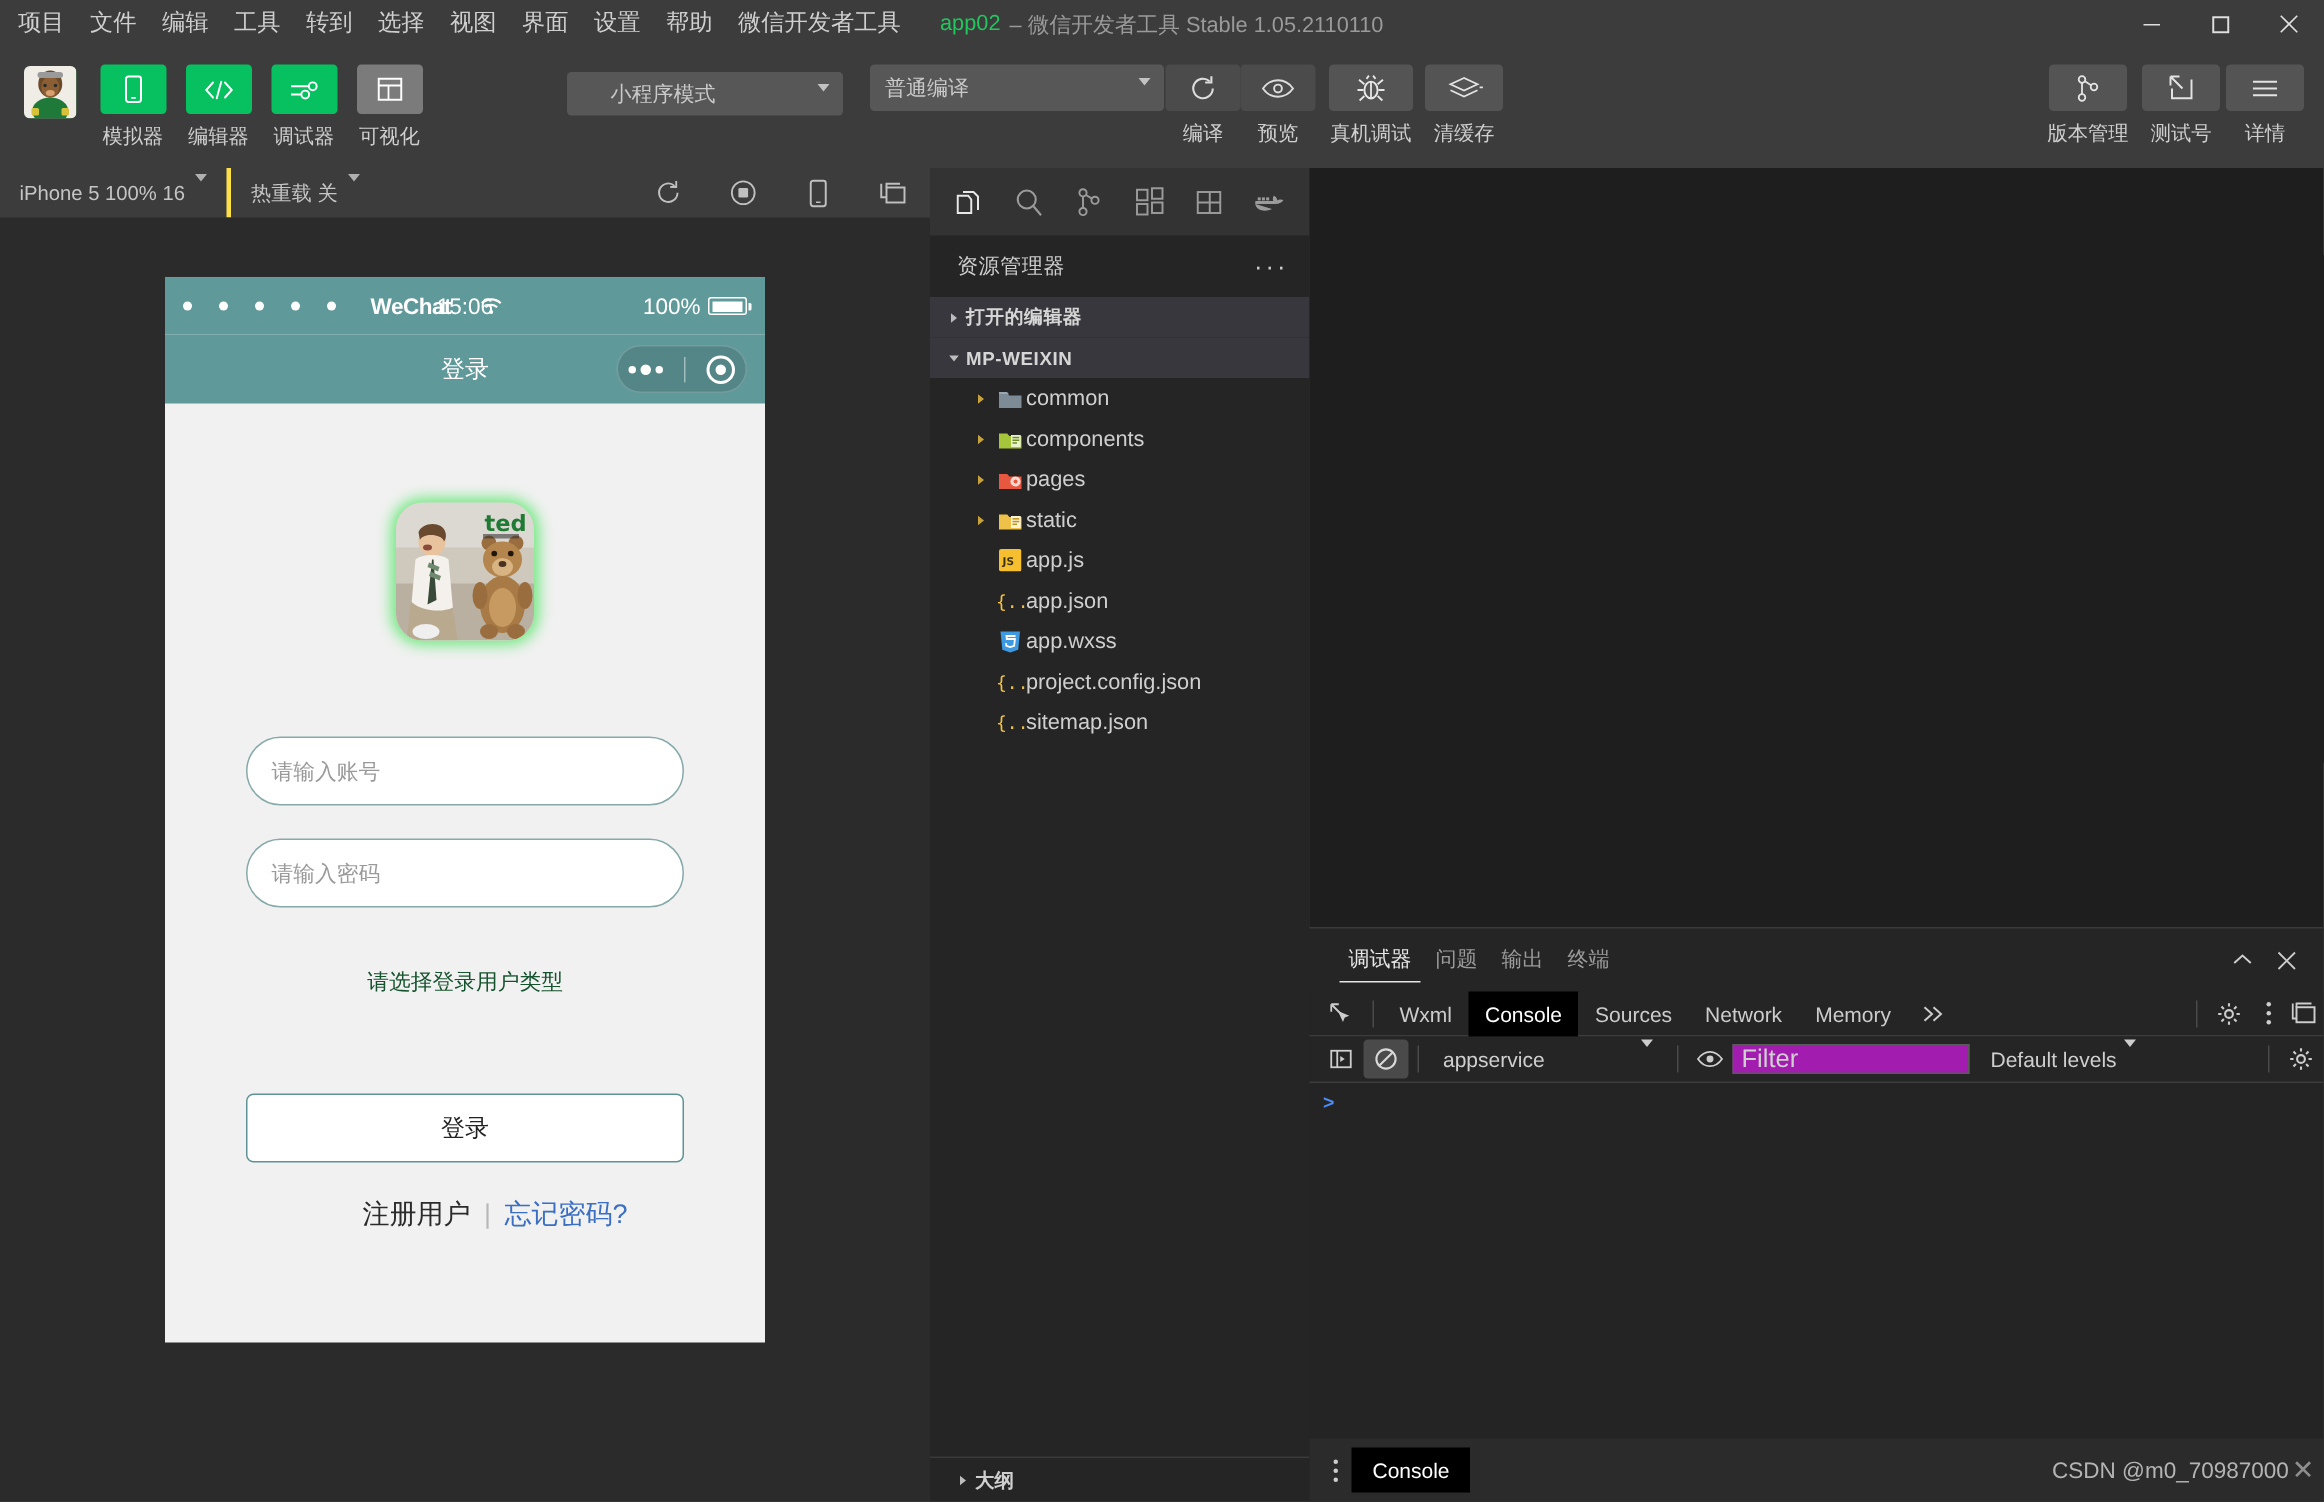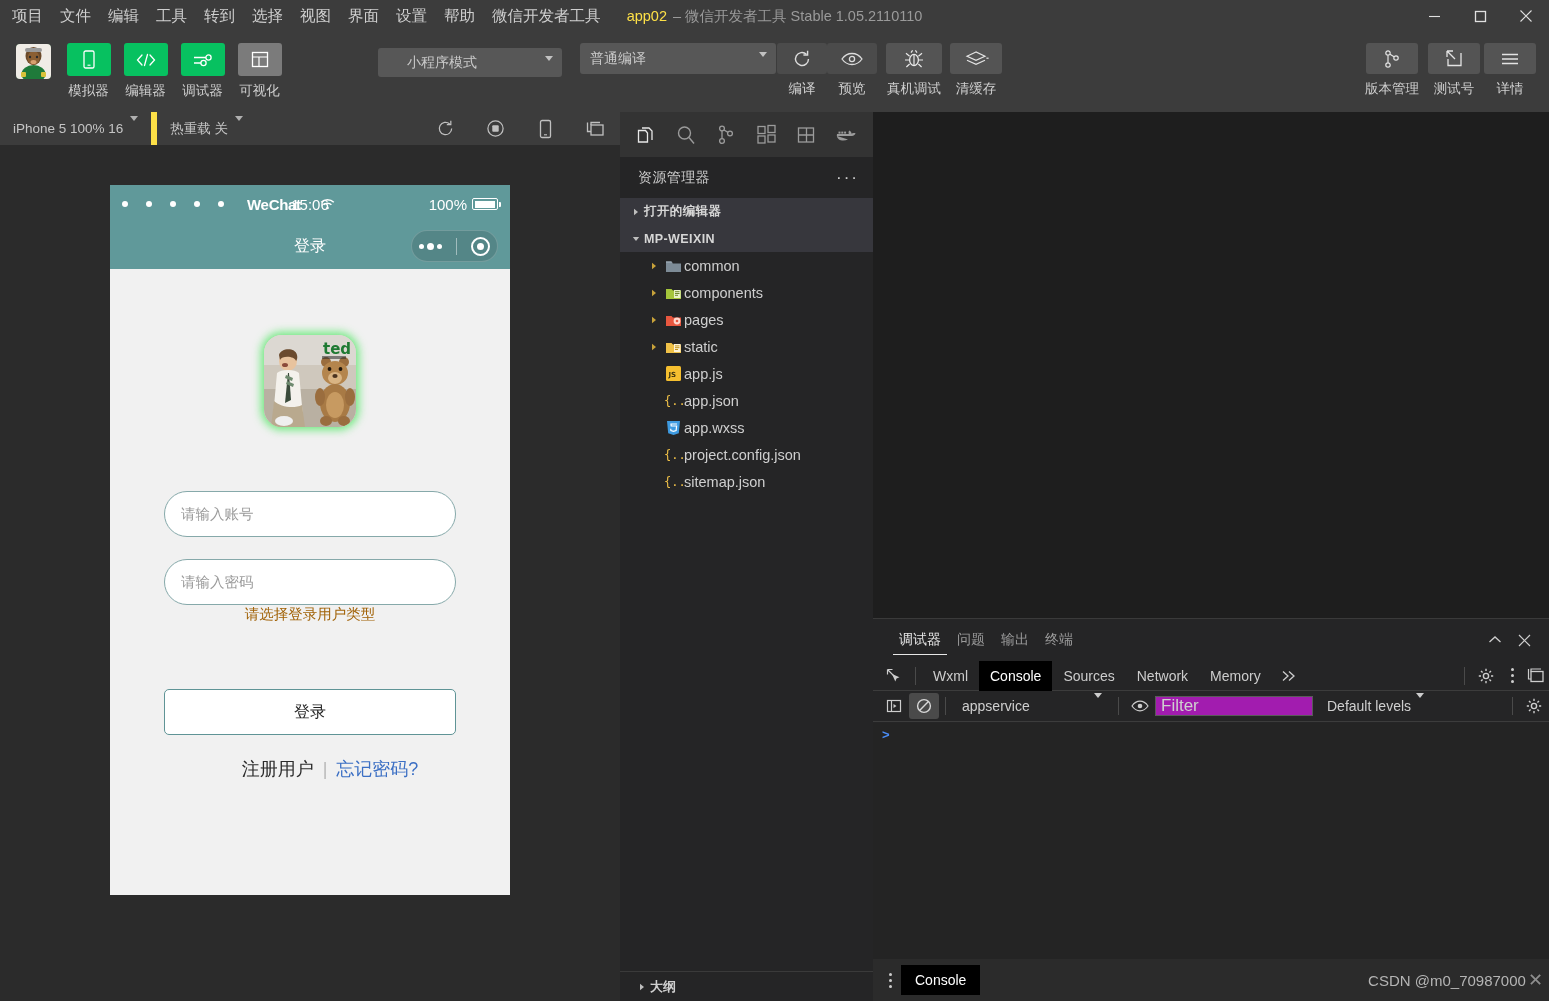--- a/index.html
+++ b/index.html
@@ -20,21 +20,21 @@
   .menubar { display: flex; align-items: center; padding-left: 12px; gap: 17px; }
   .menubar .mi {
     color: #cfcfcf; font-size: 15.5px; line-height: 1; cursor: default;
     white-space: nowrap;
   }
   .wintitle {
     position: absolute; left: 0; top: 0; width: 1549px; height: 32px;
     display: flex; align-items: center; justify-content: center;
     pointer-events: none;
   }
-  .wintitle .t1 { color: #fde047; font-size: 14.5px; }
+  .wintitle .t1 { color: #22c55e; font-size: 14.5px; }
   .wintitle .t2 { color: #9a9a9a; font-size: 14.5px; margin-left: 6px; }
   .wincontrols {
     position: absolute; right: 0; top: 0; height: 32px;
     display: flex; align-items: stretch;
   }
   .wincontrols .wc {
     width: 46px; display: flex; align-items: center; justify-content: center;
     cursor: default;
   }
   .wincontrols svg { display: block; }
@@ -75,21 +75,21 @@
     border-right: 4px solid transparent; border-top: 5px solid #c2c2c2; }
 
   
   .sim-toolbar {
     position: absolute; left: 0; top: 112px; width: 620px; height: 33px;
     background: #3c3c3c; display: flex; align-items: center;
   }
   .sim-tb-cell {
     height: 33px; display: flex; align-items: center; padding: 0 13px;
     color: #c5c5c5; font-size: 13.5px; white-space: nowrap;
-    border-right: 6px solid #fde047;
+    border-right: 3px solid #fde047;
   }
   .sim-tb-icons { margin-left: auto; display: flex; align-items: center; }
   .sim-tb-icons .si {
     width: 50px; height: 33px; display: flex; align-items: center; justify-content: center;
   }
   .sim-stage {
     position: absolute; left: 0; top: 145px; width: 620px; height: 856px;
     background: #2b2b2b;
   }
 
@@ -146,21 +146,21 @@
   }
   .field {
     margin: 0 54px; height: 46px; background: #fff;
     border: 1px solid #86a9aa; border-radius: 23px;
     display: flex; align-items: center; padding: 0 16px;
   }
   .field .ph { color: #9a9a9a; font-size: 14.5px; }
   .f1 { margin-top: 64px; }
   .f2 { margin-top: 22px; }
   .usertype {
-    text-align: center; color: #a16207; font-size: 14.5px; 
+    text-align: center; color: #14532d; font-size: 14.5px; margin-top: 40px;
   }
   .loginbtn {
     margin: 65px 54px 0; height: 46px; background: #fff;
     border: 1px solid #5f9496; border-radius: 5px;
     display: flex; align-items: center; justify-content: center;
     color: #222; font-size: 16px;
   }
   .links {
     margin-top: 22px; display: flex; align-items: center; justify-content: center;
     gap: 9px; font-size: 18px; padding-left: 40px;

